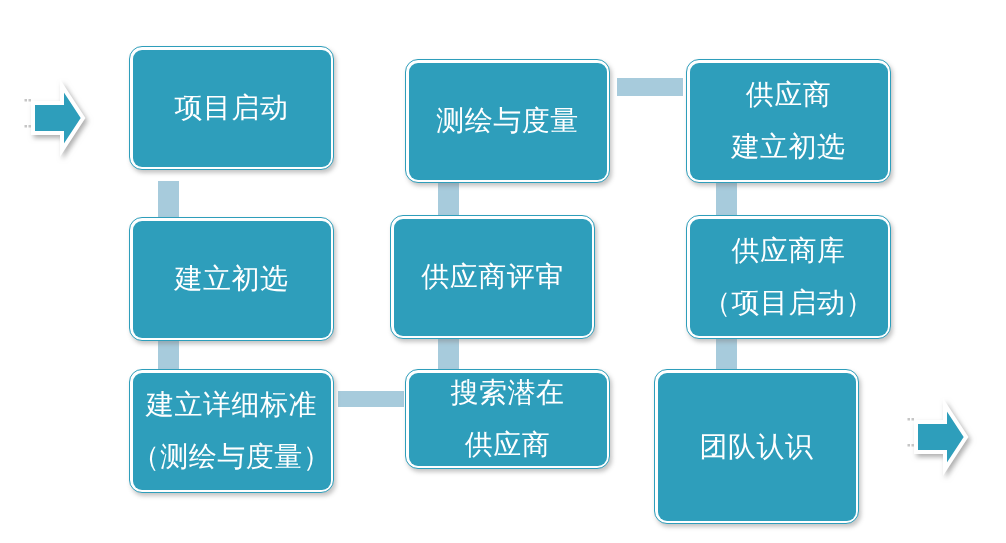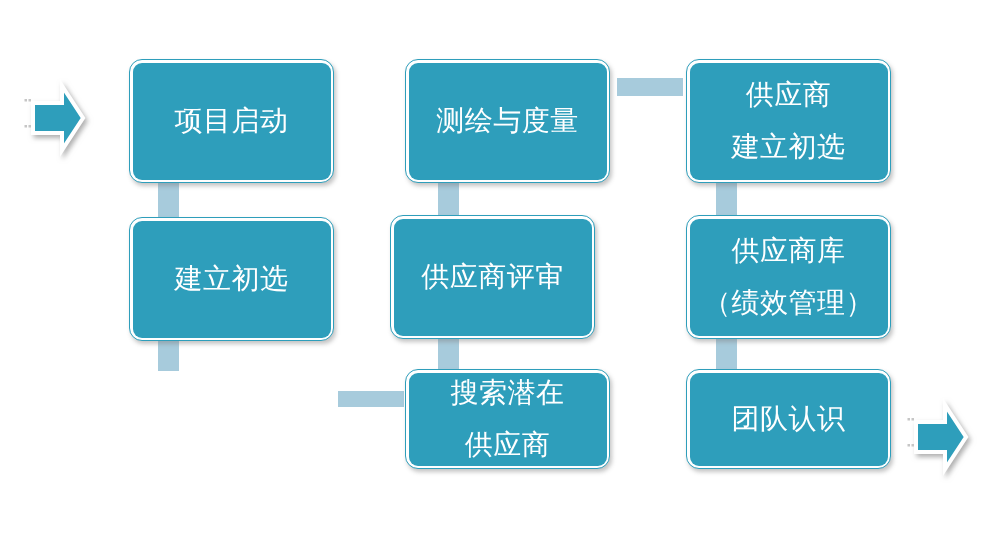--- a/index.html
+++ b/index.html
@@ -93,28 +93,34 @@
 
   <div class="connector" style="left:158px;top:181px;width:21px;height:36px"></div>
   <div class="connector" style="left:158px;top:337px;width:21px;height:34px"></div>
   <div class="connector" style="left:438px;top:181px;width:21px;height:36px"></div>
   <div class="connector" style="left:438px;top:337px;width:21px;height:34px"></div>
   <div class="connector" style="left:716px;top:181px;width:21px;height:36px"></div>
   <div class="connector" style="left:716px;top:337px;width:21px;height:34px"></div>
   <div class="connector" style="left:338px;top:391px;width:66px;height:16px"></div>
   <div class="connector" style="left:617px;top:78px;width:66px;height:18px"></div>
 
-  <div class="node" style="left:129px;top:59px;width:205px;height:124px">
+  <div class="node" style="left:129px;top:46px;width:205px;height:124px">
     <div class="node-inner">
       <span class="node-line">项目启动</span>
     </div>
   </div>
   <div class="node" style="left:129px;top:217px;width:205px;height:124px">
     <div class="node-inner">
       <span class="node-line">建立初选</span>
+    </div>
+  </div>
+  <div class="node" style="left:129px;top:369px;width:205px;height:124px">
+    <div class="node-inner">
+      <span class="node-line">建立详细标准</span>
+      <span class="node-line">（测绘与度量）</span>
     </div>
   </div>
 
   <div class="node" style="left:405px;top:59px;width:205px;height:124px">
     <div class="node-inner">
       <span class="node-line">测绘与度量</span>
     </div>
   </div>
   <div class="node" style="left:390px;top:215px;width:205px;height:124px">
     <div class="node-inner">
@@ -130,22 +136,22 @@
 
   <div class="node" style="left:686px;top:59px;width:205px;height:124px">
     <div class="node-inner">
       <span class="node-line">供应商</span>
       <span class="node-line">建立初选</span>
     </div>
   </div>
   <div class="node" style="left:686px;top:215px;width:205px;height:124px">
     <div class="node-inner">
       <span class="node-line">供应商库</span>
-      <span class="node-line">（绩效管理）</span>
+      <span class="node-line">（项目启动）</span>
     </div>
   </div>
-  <div class="node" style="left:686px;top:369px;width:205px;height:100px">
+  <div class="node" style="left:654px;top:369px;width:205px;height:155px">
     <div class="node-inner">
       <span class="node-line">团队认识</span>
     </div>
   </div>
 
 </div>
 
 </body></html>

